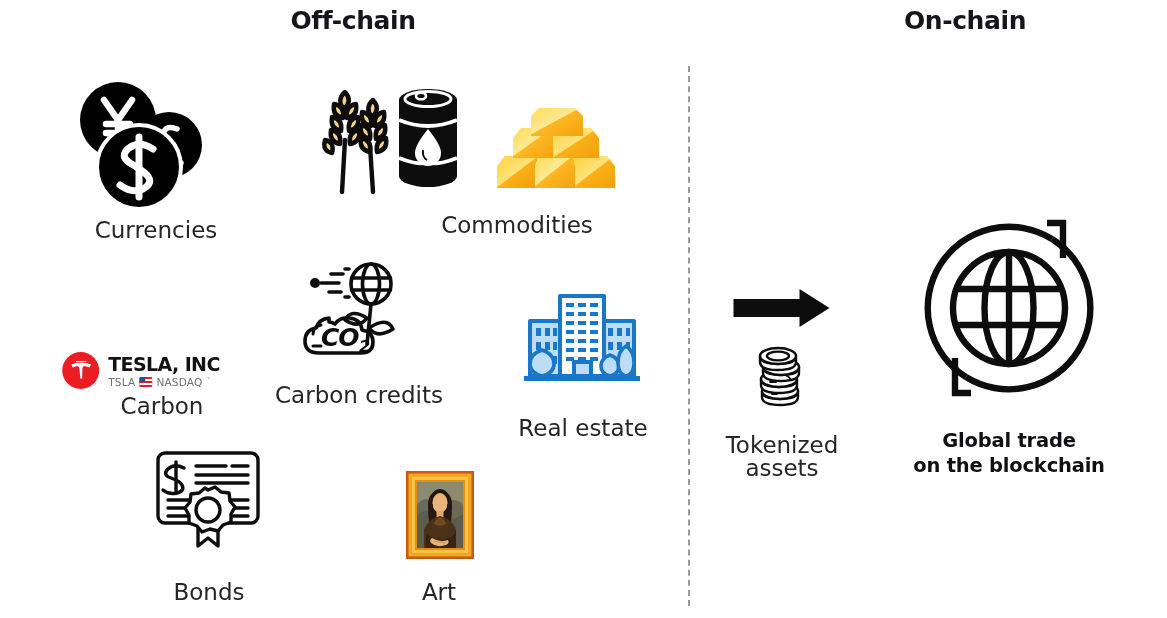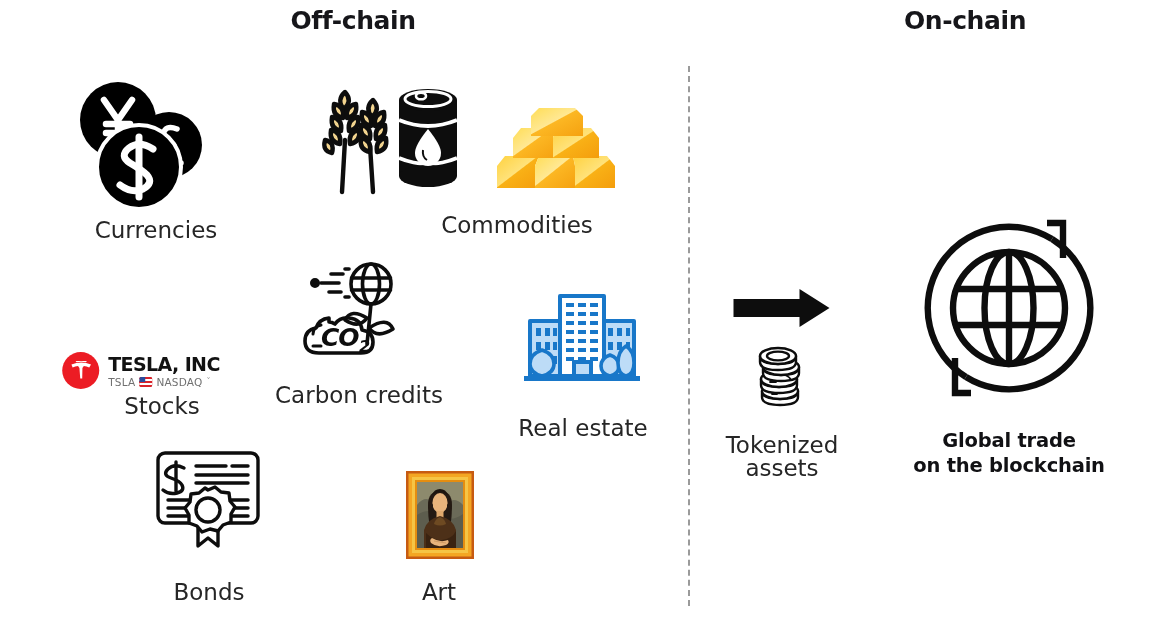--- a/index.html
+++ b/index.html
@@ -256,21 +256,21 @@
         <span>TSLA</span>
         <span class="flag-chip">
           <span class="stripes"></span>
             <span class="canton"></span>
         </span>
         <span>NASDAQ</span>
         <span class="caret">˅</span>
       </span>
     </span>
   </div>
-  <div class="asset-label" style="left:162px; top:392px;">Stocks</div>
+  <div class="asset-label" style="left:162px; top:392px;">Carbon</div>
 
   <div class="icon" style="left:353px; top:262px;">
     <svg width="108" height="104" viewBox="0 0 108 104">
       <g fill="none" stroke="#0d0d0d" stroke-width="3.6" stroke-linecap="round" stroke-linejoin="round">
 
         <circle cx="72" cy="22" r="20"></circle>
         <ellipse cx="72" cy="22" rx="8.5" ry="20"></ellipse>
         <path d="M52.5 16 L91.5 16"></path>
         <path d="M52.5 28 L91.5 28"></path>
 

